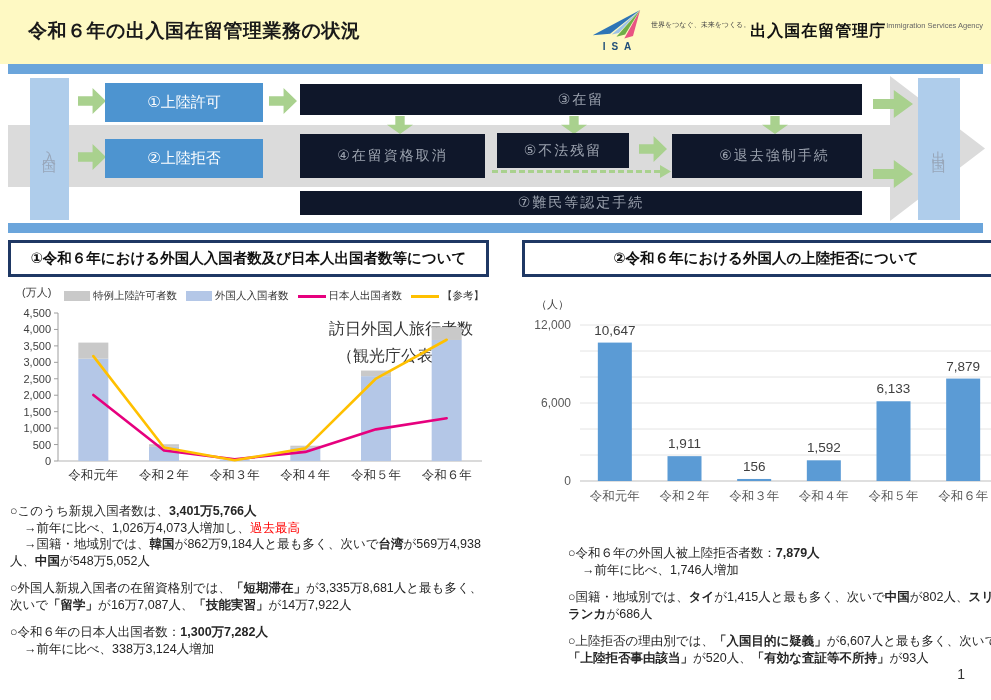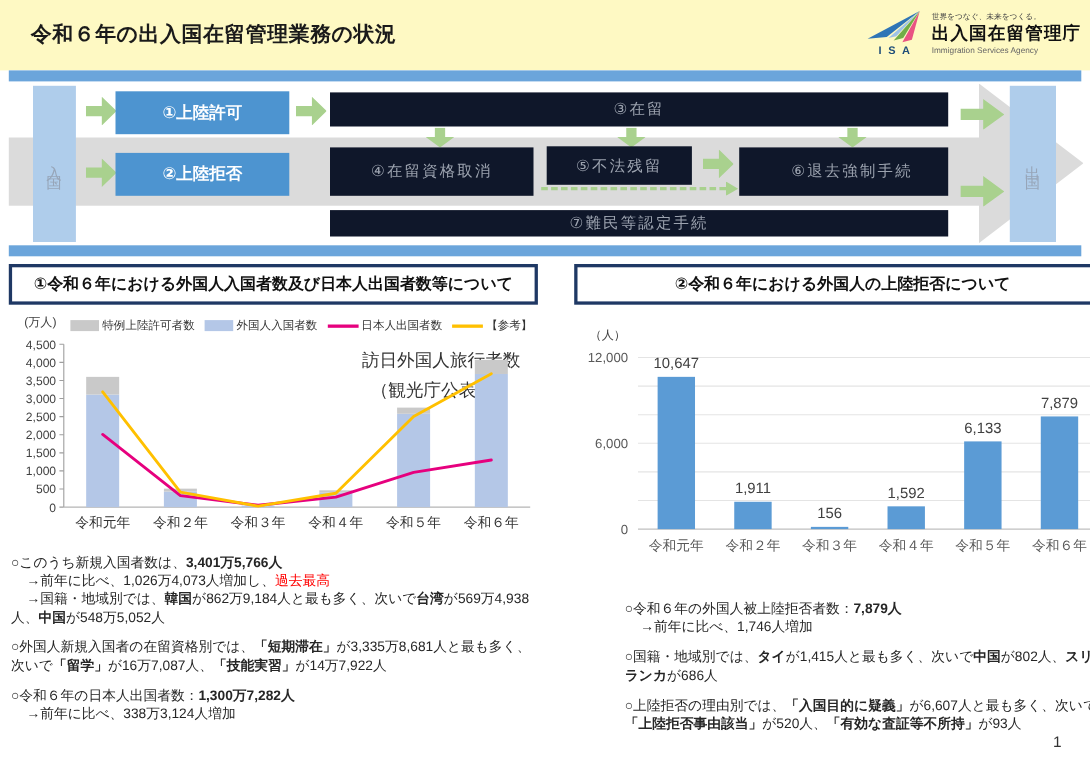--- a/index.html
+++ b/index.html
@@ -8,33 +8,33 @@
     width:991px; height:700px; position:relative; overflow:hidden;
     font-family:"Liberation Sans","DejaVu Sans",sans-serif; color:#262626;
   }
   
   .hdr { position:absolute; left:0; top:0; width:991px; height:64px; background:#fef9c3; }
   .hdr h1 { position:absolute; left:28px; top:18px; font-size:19px; font-weight:bold; color:#1a1a1a; letter-spacing:.5px; }
   .logo { position:absolute; right:8px; top:10px; display:flex; align-items:center; gap:7px; }
   .logo-mark { width:52px; text-align:center; }
   .logo-mark svg { display:block; margin:0 auto; }
   .logo-isa { font-size:10px; font-weight:bold; color:#1F4E79; letter-spacing:6px; margin-top:1px; padding-left:4px; }
-  .logo-txt { display:flex; flex-direction:column; line-height:1.25; }
+  .logo-txt { display:flex; flex-direction:row; line-height:1.25; }
   .logo-tag { font-size:7px; color:#444; }
   .logo-org { font-size:16px; font-weight:bold; color:#111; letter-spacing:1px; }
   .logo-en  { font-size:7.5px; color:#666; }
   
   .flow { position:absolute; left:8px; top:64px; width:975px; height:169px; background:#fff;
           border-top:10px solid #6BA5DB; border-bottom:10px solid #6BA5DB; }
   .flow * { position:absolute; }
   .band { left:0; top:51px; width:890px; height:62px; background:#DBDBDB; }
   .band-head { left:882px; top:2px; width:95px; height:145px; background:#DBDBDB;
                clip-path:polygon(0 0,100% 50%,0 100%); }
   .fbox { display:flex; align-items:center; justify-content:center; text-align:center; }
-  .fbox.dark  { background:#4D94D0; color:#fff; font-weight:bold; font-size:15px; }
+  .fbox.dark  { background:#4D94D0; color:#fff; font-weight:normal; font-size:15px; }
   .fbox.light { background:#0f172a; color:#9CA3AF; font-size:14px; letter-spacing:2px; }
   .fbox.gate  { background:#AFCDEB; color:#97A5B8; font-size:14px;
                 writing-mode:vertical-rl; text-orientation:upright; letter-spacing:10px; }
   .ar { background:#A9D18E; }
   .ar.r { clip-path:polygon(0 32%,52% 32%,52% 0,100% 50%,52% 100%,52% 68%,0 68%); }
   .ar.d { clip-path:polygon(32% 0,68% 0,68% 48%,100% 48%,50% 100%,0 48%,32% 48%); }
   .dash-line { border-top:3px dashed #A9D18E; height:0; }
   .dash-head { background:#A9D18E; clip-path:polygon(0 0,100% 50%,0 100%); }
   
   .panel { position:absolute; top:240px; }

